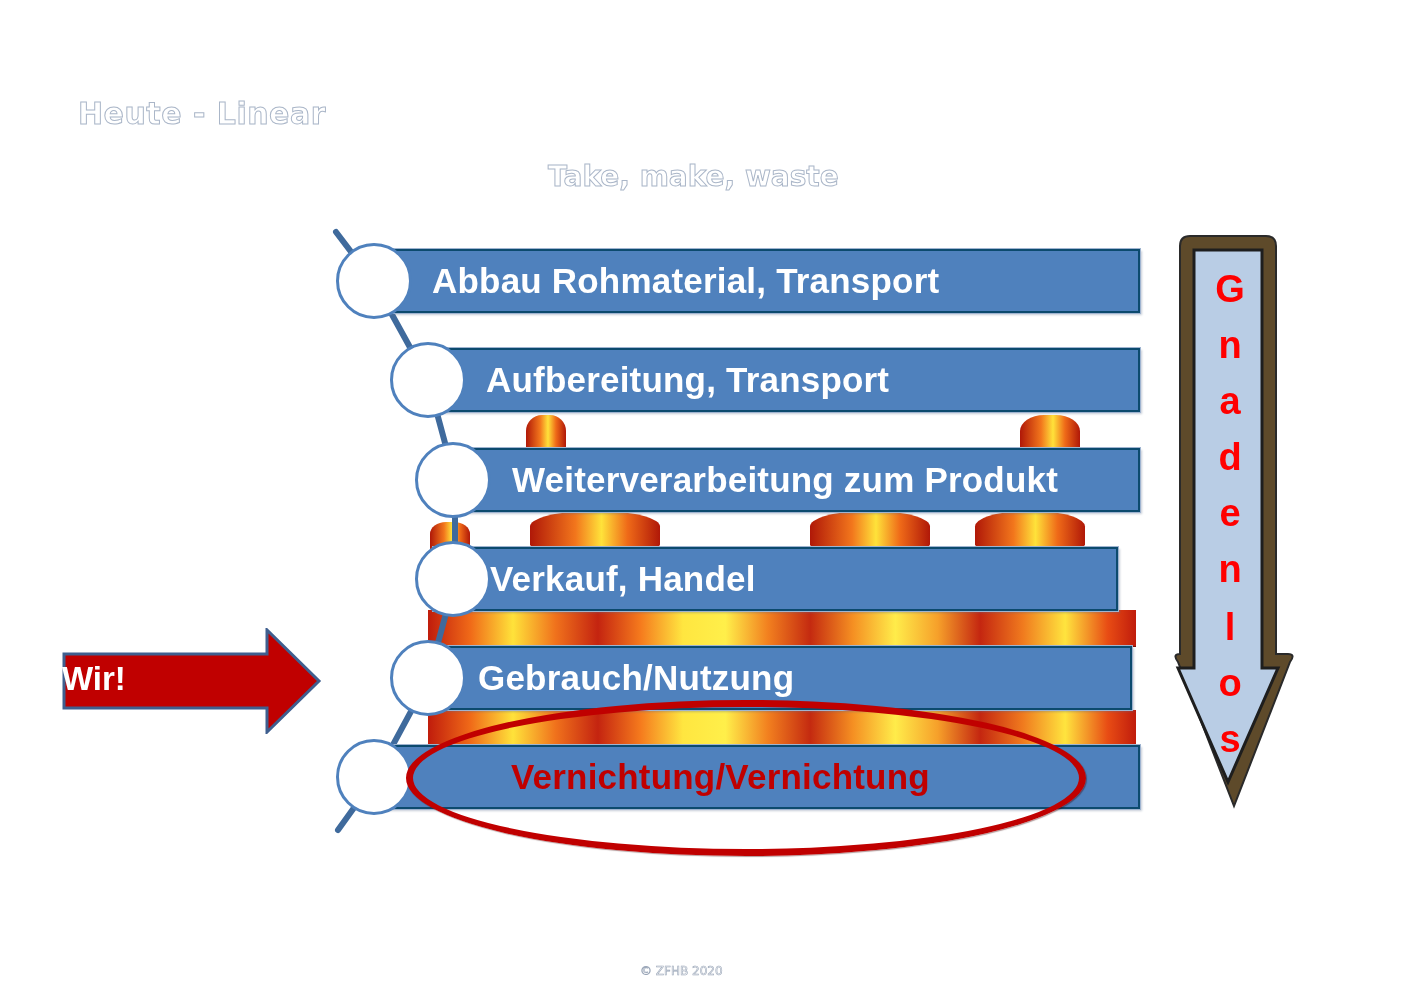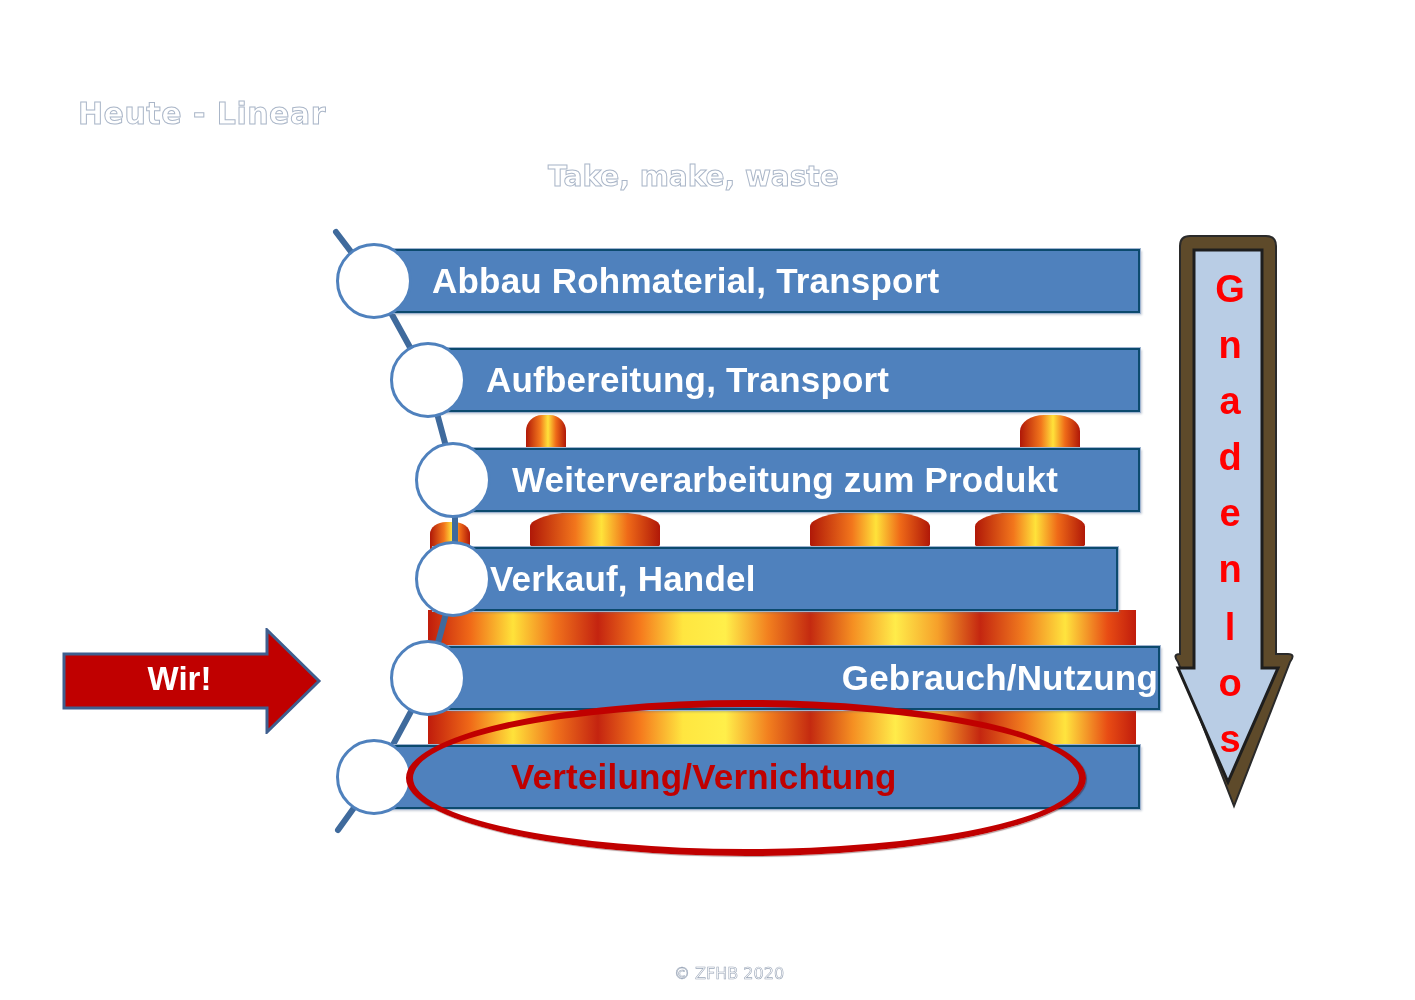--- a/index.html
+++ b/index.html
@@ -10,21 +10,21 @@
   }
   .outline-text {
     position:absolute; color:#ffffff; font-weight:bold;
     -webkit-text-stroke:1px #aab6c8;
     font-family:"DejaVu Sans", sans-serif;
     white-space:nowrap;
     margin-top:8px;
   }
   #section-title { left:78px; top:88px; font-size:30px; letter-spacing:0.5px; }
   #slogan { left:548px; top:152px; font-size:28px; }
-  #copyright { left:674px; top:956px; font-size:16px; -webkit-text-stroke:0.6px #9aa6b8; font-weight:normal; }
+  #copyright { left:640px; top:956px; font-size:12px; -webkit-text-stroke:0.6px #9aa6b8; font-weight:normal; }
 
   
   .flames { position:absolute; pointer-events:none; }
   .flame-band {
     position:absolute; left:428px; width:708px;
     background:linear-gradient(90deg,#c01c0c 0%,#f06a18 6%,#ffe23a 12%,#f0721c 18%,#c42410 24%,#f57a1d 30%,#ffe640 36%,#ffef4a 42%,#f2801f 48%,#c42a10 54%,#f58f22 60%,#ffec4a 66%,#f6a02a 72%,#c42610 78%,#f07a1e 84%,#ffe43e 90%,#e84c14 96%,#c01c0c 100%);
     border-bottom:1px solid #7a1208;
   }
   .flame-tongue {
     position:absolute; border-radius:40% 40% 10% 10%;
@@ -54,21 +54,21 @@
 
   #highlight-ellipse {
     position:absolute; left:406px; top:700px; width:680px; height:156px;
     border:7px solid #c00000; border-radius:50%; box-sizing:border-box;
     box-shadow:1px 1px 1px rgba(60,0,0,0.4);
   }
 
   
   #wir-arrow { position:absolute; left:62px; top:628px; width:260px; height:106px; }
   #wir-label {
-    position:absolute; left:62px; top:660px; width:235px; text-align:center;
+    position:absolute; left:62px; top:660px; width:235px; 
     color:#fff; font-family:"Liberation Sans", sans-serif; font-weight:bold; font-size:33px;
   }
 
   
   #gnaden-arrow { position:absolute; left:1170px; top:234px; width:126px; height:578px; }
   .gnaden-letter {
     position:absolute; left:1198px; width:64px; text-align:center;
     color:#ff0000; font-family:"Liberation Sans", sans-serif; font-weight:bold; font-size:38px;
     line-height:38px;
   }
@@ -108,27 +108,27 @@
   <div class="step-bar" style="left:455px;top:448px;width:685px;">
     <span class="step-label" style="margin-left:55px;">Weiterverarbeitung zum Produkt</span>
   </div>
   <div class="step-circle" style="left:415px;top:442px;"></div>
 
   <div class="step-bar" style="left:433px;top:547px;width:685px;">
     <span class="step-label" style="margin-left:55px;">Verkauf, Handel</span>
   </div>
   <div class="step-circle" style="left:415px;top:541px;"></div>
 
-  <div class="step-bar" style="left:448px;top:646px;width:712px;justify-content:flex-end;">
+  <div class="step-bar" style="left:420px;top:646px;width:712px;">
     <span class="step-label" style="margin-left:56px;">Gebrauch/Nutzung</span>
   </div>
   <div class="step-circle" style="left:390px;top:640px;"></div>
 
   <div class="step-bar" style="left:374px;top:745px;width:766px;">
-    <span class="step-label highlight-label" style="margin-left:135px;">Verteilung/Vernichtung</span>
+    <span class="step-label highlight-label" style="margin-left:135px;">Vernichtung/Vernichtung</span>
   </div>
   <div class="step-circle" style="left:336px;top:739px;"></div>
 </div>
 
 <div id="highlight-ellipse"></div>
 
 <svg id="wir-arrow" viewBox="0 0 260 106">
   <polygon points="2,26 205,26 205,2 257,53 205,104 205,80 2,80" fill="#c00000" stroke="#3f5f8f" stroke-width="3" stroke-linejoin="miter"></polygon>
 </svg>
 <div id="wir-label">Wir!</div>

